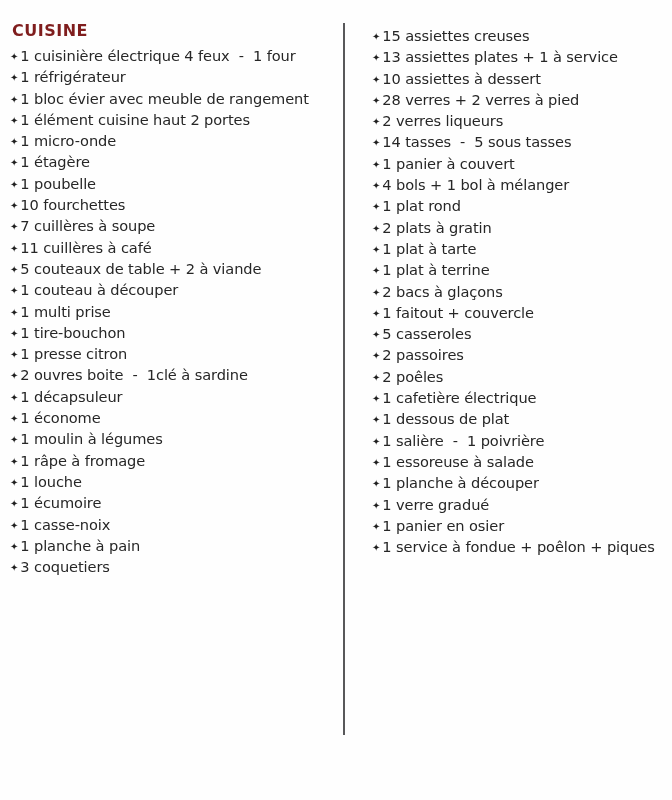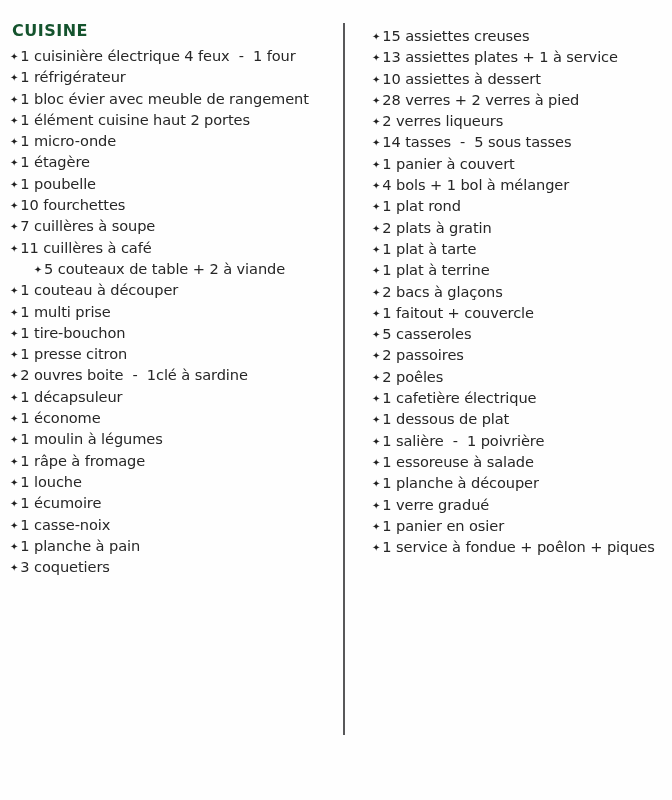--- a/index.html
+++ b/index.html
@@ -56,36 +56,36 @@
     font-size: 10px;
     margin-right: 2px;
     vertical-align: 1px;
     color: #1f1f1f;
   }
 </style>
 </head>
 <body>
 
 <div class="page">
-  <div class="doc-title" style="color: #14532d;">CUISINE</div>
+  <div class="doc-title" style="color: #7f1d1d;">CUISINE</div>
 
   <div class="divider" style="background: rgb(88, 88, 90);"></div>
 
   <ul class="item-list left">
       <li style="color: rgb(38, 38, 38);"><span class="bullet">✦</span><span>1 cuisinière électrique 4 feux  -  1 four</span></li>
       <li style="color: rgb(38, 38, 38);"><span class="bullet">✦</span><span>1 réfrigérateur</span></li>
       <li style="color: rgb(38, 38, 38);"><span class="bullet">✦</span><span>1 bloc évier avec meuble de rangement</span></li>
       <li style="color: rgb(38, 38, 38);"><span class="bullet">✦</span><span>1 élément cuisine haut 2 portes</span></li>
       <li style="color: rgb(38, 38, 38);"><span class="bullet">✦</span><span>1 micro-onde</span></li>
       <li style="color: rgb(38, 38, 38);"><span class="bullet">✦</span><span>1 étagère</span></li>
       <li style="color: rgb(38, 38, 38);"><span class="bullet">✦</span><span>1 poubelle</span></li>
       <li style="color: rgb(38, 38, 38);"><span class="bullet">✦</span><span>10 fourchettes</span></li>
       <li style="color: rgb(38, 38, 38);"><span class="bullet">✦</span><span>7 cuillères à soupe</span></li>
       <li style="color: rgb(38, 38, 38);"><span class="bullet">✦</span><span>11 cuillères à café</span></li>
-      <li style="color: rgb(38, 38, 38); text-align: center;"><span class="bullet">✦</span><span>5 couteaux de table + 2 à viande</span></li>
+      <li style="color: rgb(38, 38, 38);"><span class="bullet">✦</span><span>5 couteaux de table + 2 à viande</span></li>
       <li style="color: rgb(38, 38, 38);"><span class="bullet">✦</span><span>1 couteau à découper</span></li>
       <li style="color: rgb(38, 38, 38);"><span class="bullet">✦</span><span>1 multi prise</span></li>
       <li style="color: rgb(38, 38, 38);"><span class="bullet">✦</span><span>1 tire-bouchon</span></li>
       <li style="color: rgb(38, 38, 38);"><span class="bullet">✦</span><span>1 presse citron</span></li>
       <li style="color: rgb(38, 38, 38);"><span class="bullet">✦</span><span>2 ouvres boite  -  1clé à sardine</span></li>
       <li style="color: rgb(38, 38, 38);"><span class="bullet">✦</span><span>1 décapsuleur</span></li>
       <li style="color: rgb(38, 38, 38);"><span class="bullet">✦</span><span>1 économe</span></li>
       <li style="color: rgb(38, 38, 38);"><span class="bullet">✦</span><span>1 moulin à légumes</span></li>
       <li style="color: rgb(38, 38, 38);"><span class="bullet">✦</span><span>1 râpe à fromage</span></li>
       <li style="color: rgb(38, 38, 38);"><span class="bullet">✦</span><span>1 louche</span></li>

